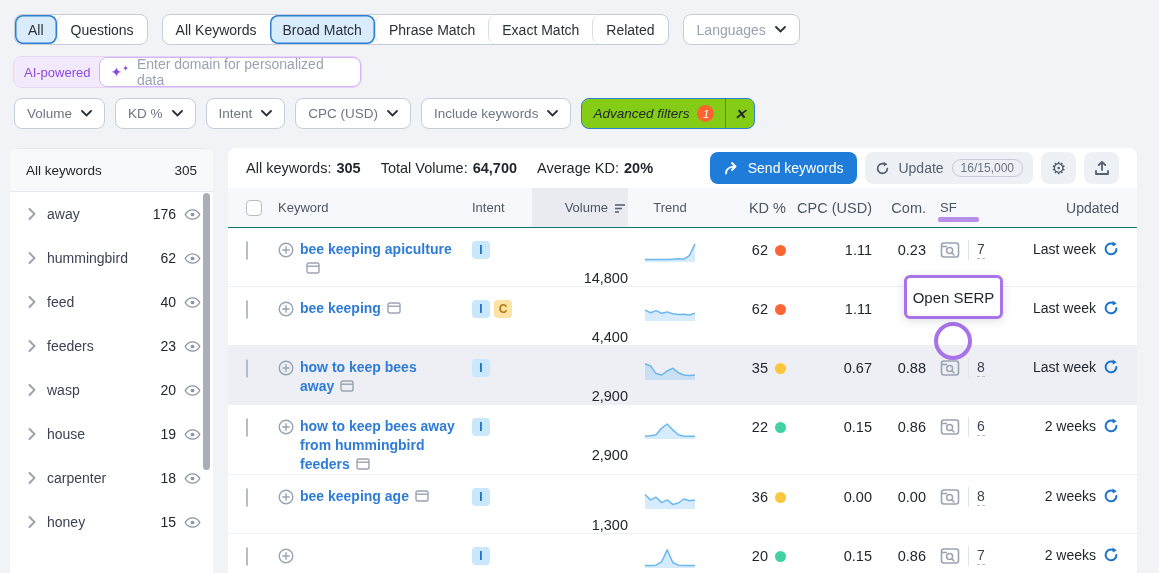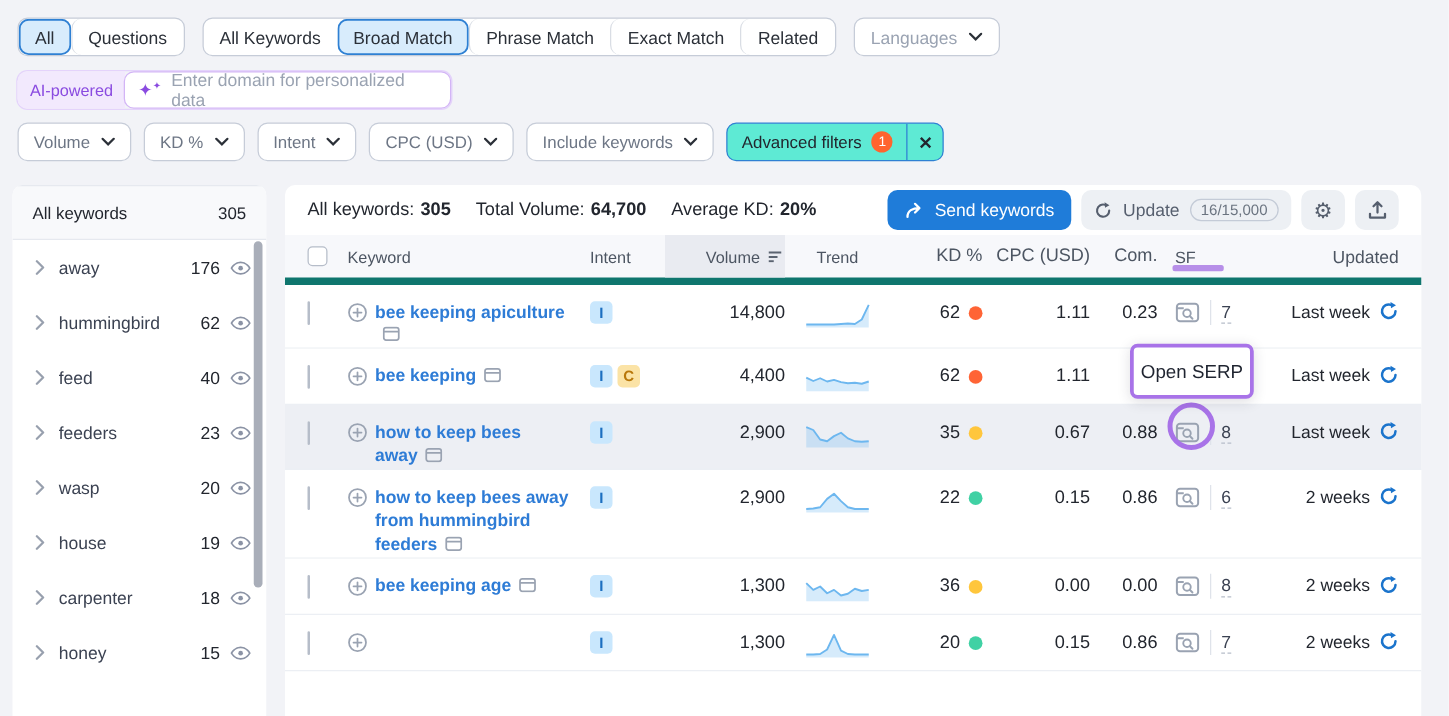--- a/index.html
+++ b/index.html
@@ -20,21 +20,21 @@
   
   .ai-row { position:absolute; left:14px; top:57px; display:flex; align-items:stretch; height:30px; border-radius:8px; box-shadow:0 0 0 1px #e4d3fb; }
   .ai-badge { display:flex; align-items:center; padding:0 10px; background:#f2e9fd; color:#8a4be0; font-size:13px; border-radius:8px 0 0 8px; }
   .ai-input { display:flex; align-items:center; gap:8px; width:262px; background:#fff; border:1px solid #d3b5f6; border-radius:8px; padding:0 10px; margin-left:-1px; }
   .ai-input .ph { color:#9aa3b2; font-size:14px; }
   .spark-ico { color:#8a4be0; font-size:14px; line-height:1; }
 
   
   .filters-row { position:absolute; left:14px; top:98px; display:flex; gap:10px; align-items:center; }
   .pill-btn { display:flex; align-items:center; gap:9px; height:31px; padding:0 12px; background:#fff; border:1px solid #c6ccd8; border-radius:8px; font-size:13.5px; color:#6d7685; cursor:pointer; }
-  .adv-group { display:flex; height:31px; background:#5eead4; border:1.5px solid #2f80d3; border-radius:8px; overflow:hidden; }
+  .adv-group { display:flex; height:31px; background:#84cc16; border:1.5px solid #2f80d3; border-radius:8px; overflow:hidden;font-style:italic; }
   .adv-main { display:flex; align-items:center; gap:8px; padding:0 11px; font-size:13.5px; color:#22262e; cursor:pointer; }
   .adv-badge { width:17px; height:17px; border-radius:50%; background:#ff642e; color:#fff; font-size:11px; display:flex; align-items:center; justify-content:center; }
   .adv-close { display:flex; align-items:center; justify-content:center; width:29px; border-left:1.5px solid #2f80d3; font-size:14px; font-weight:700; color:#22262e; cursor:pointer; }
 
   
   .sidebar { position:absolute; left:10px; top:148px; width:203px; height:425px; background:#fff; border-radius:8px 8px 0 0; overflow:hidden; }
   .main { position:absolute; left:228px; top:148px; width:909px; height:425px; background:#fff; border-radius:8px 8px 0 0; }
 
   
   .side-toggle-wrap { padding:8px 8px 6px 8px; }
@@ -53,36 +53,36 @@
   .summary { height:40px; display:flex; align-items:center; padding:0 18px; gap:20px; font-size:14.5px; }
   .metric { display:flex; gap:5px; }
   .metric .v { font-weight:700; }
   .summary-right { margin-left:auto; display:flex; align-items:center; gap:8px; }
   .btn-send { background:#1f7cd9; color:#fff; height:32px; border-radius:8px; display:flex; align-items:center; gap:9px; padding:0 14px; font-size:14px; font-weight:500; cursor:pointer; }
   .btn-update { background:#edf0f4; height:32px; border-radius:8px; display:flex; align-items:center; gap:8px; padding:0 10px; color:#565f6e; font-size:14px; cursor:pointer; }
   .limit-pill { border:1px solid #c4cbd7; border-radius:10px; padding:1px 8px; font-size:12px; color:#6b7480; }
   .btn-icon { background:#edf0f4; width:35px; height:32px; border-radius:8px; display:flex; align-items:center; justify-content:center; color:#565f6e; cursor:pointer; }
 
   
-  .thead { height:40px; background:#f7f8fb; border-bottom:6px solid #0f766e; display:flex; align-items:stretch; padding-left:18px; font-size:13px; color:#4c5562; }
+  .thead { height:40px; background:#f7f8fb; border-bottom:1px solid #0f766e; display:flex; align-items:stretch; padding-left:18px; font-size:13px; color:#4c5562; }
   .thead > div { display:flex; align-items:center; }
   .trow { display:flex; align-items:flex-start; padding-left:18px; border-bottom:1px solid #eceff4; min-height:45px; background:#fff; }
   .trow.highlighted { background:#edeff4; }
   .c-check { width:32px; padding-top:14px; }
   .thead .c-check { padding-top:0; }
   .cb { width:16px; height:16px; border:1.5px solid #b6bdc9; border-radius:4px; background:#fff; cursor:pointer; }
   .c-kw { width:194px; display:flex; padding-top:12px; padding-right:8px; }
   .kw-plus { color:#9aa3b2; margin-right:6px; flex-shrink:0; display:flex; padding-top:2px; }
   .kw-text { white-space:pre-line; color:#2e7cd6; font-size:14px; line-height:19px; cursor:pointer;font-weight:bold; }
   .kw-card-ico { color:#9aa3b2; margin-left:6px; display:inline-block; vertical-align:-1px; }
   .c-intent { width:60px; padding-top:13px; display:flex; }
   .badge { width:18px; height:18px; border-radius:4px; font-size:12px; font-weight:700; display:inline-flex; align-items:center; justify-content:center; margin-right:4px; }
   .badge-I { background:#c9e7fd; color:#1c6fc0; }
   .badge-C { background:#fbe3a6; color:#b8770b; }
-  .c-vol { width:96px; display:flex; justify-content:flex-end; padding-top:14px; font-size:14.5px; }
+  .c-vol { width:96px; display:flex; justify-content:flex-end; padding-top:14px; font-size:14.5px;margin-top:28px; }
   .thead .th-vol { width:96px; background:#e9ebf1; display:flex; align-items:center; justify-content:flex-end; gap:6px; height:100%; padding-right:2px; }
   .c-trend { width:84px; display:flex; justify-content:center; padding-top:13px; }
   .c-kd { width:74px; display:flex; justify-content:flex-end; align-items:center; gap:7px; padding-top:14px; font-size:14.5px; }
   .thead .c-kd { padding-top:0; }
   .kd-dot { width:11px; height:11px; border-radius:50%; flex-shrink:0; }
   .c-cpc { width:86px; display:flex; justify-content:flex-end; padding-top:14px; font-size:14.5px; }
   .c-com { width:54px; display:flex; justify-content:flex-end; padding-top:14px; font-size:14.5px; }
   .c-sf { width:82px; display:flex; align-items:center; gap:8px; padding-left:14px; padding-top:12px; position:relative; }
   .thead .c-sf { padding-top:0; }
   .serp-ico { color:#9aa3b2; display:flex; cursor:pointer; }

